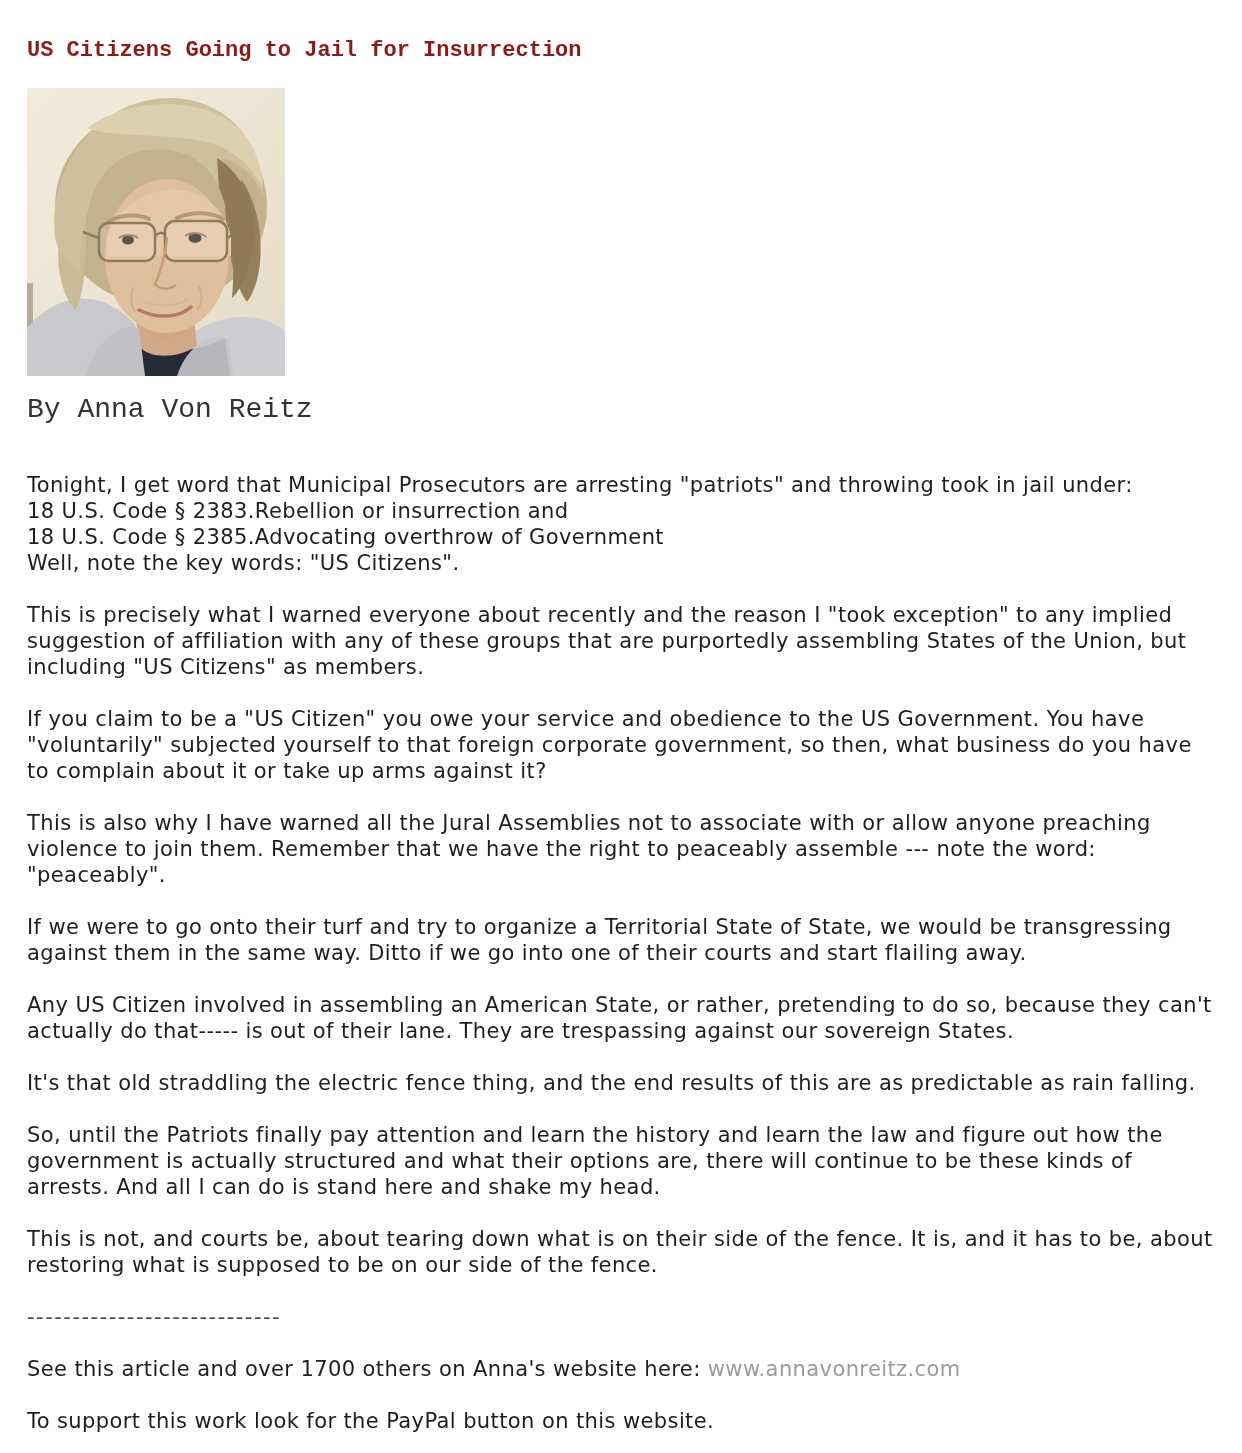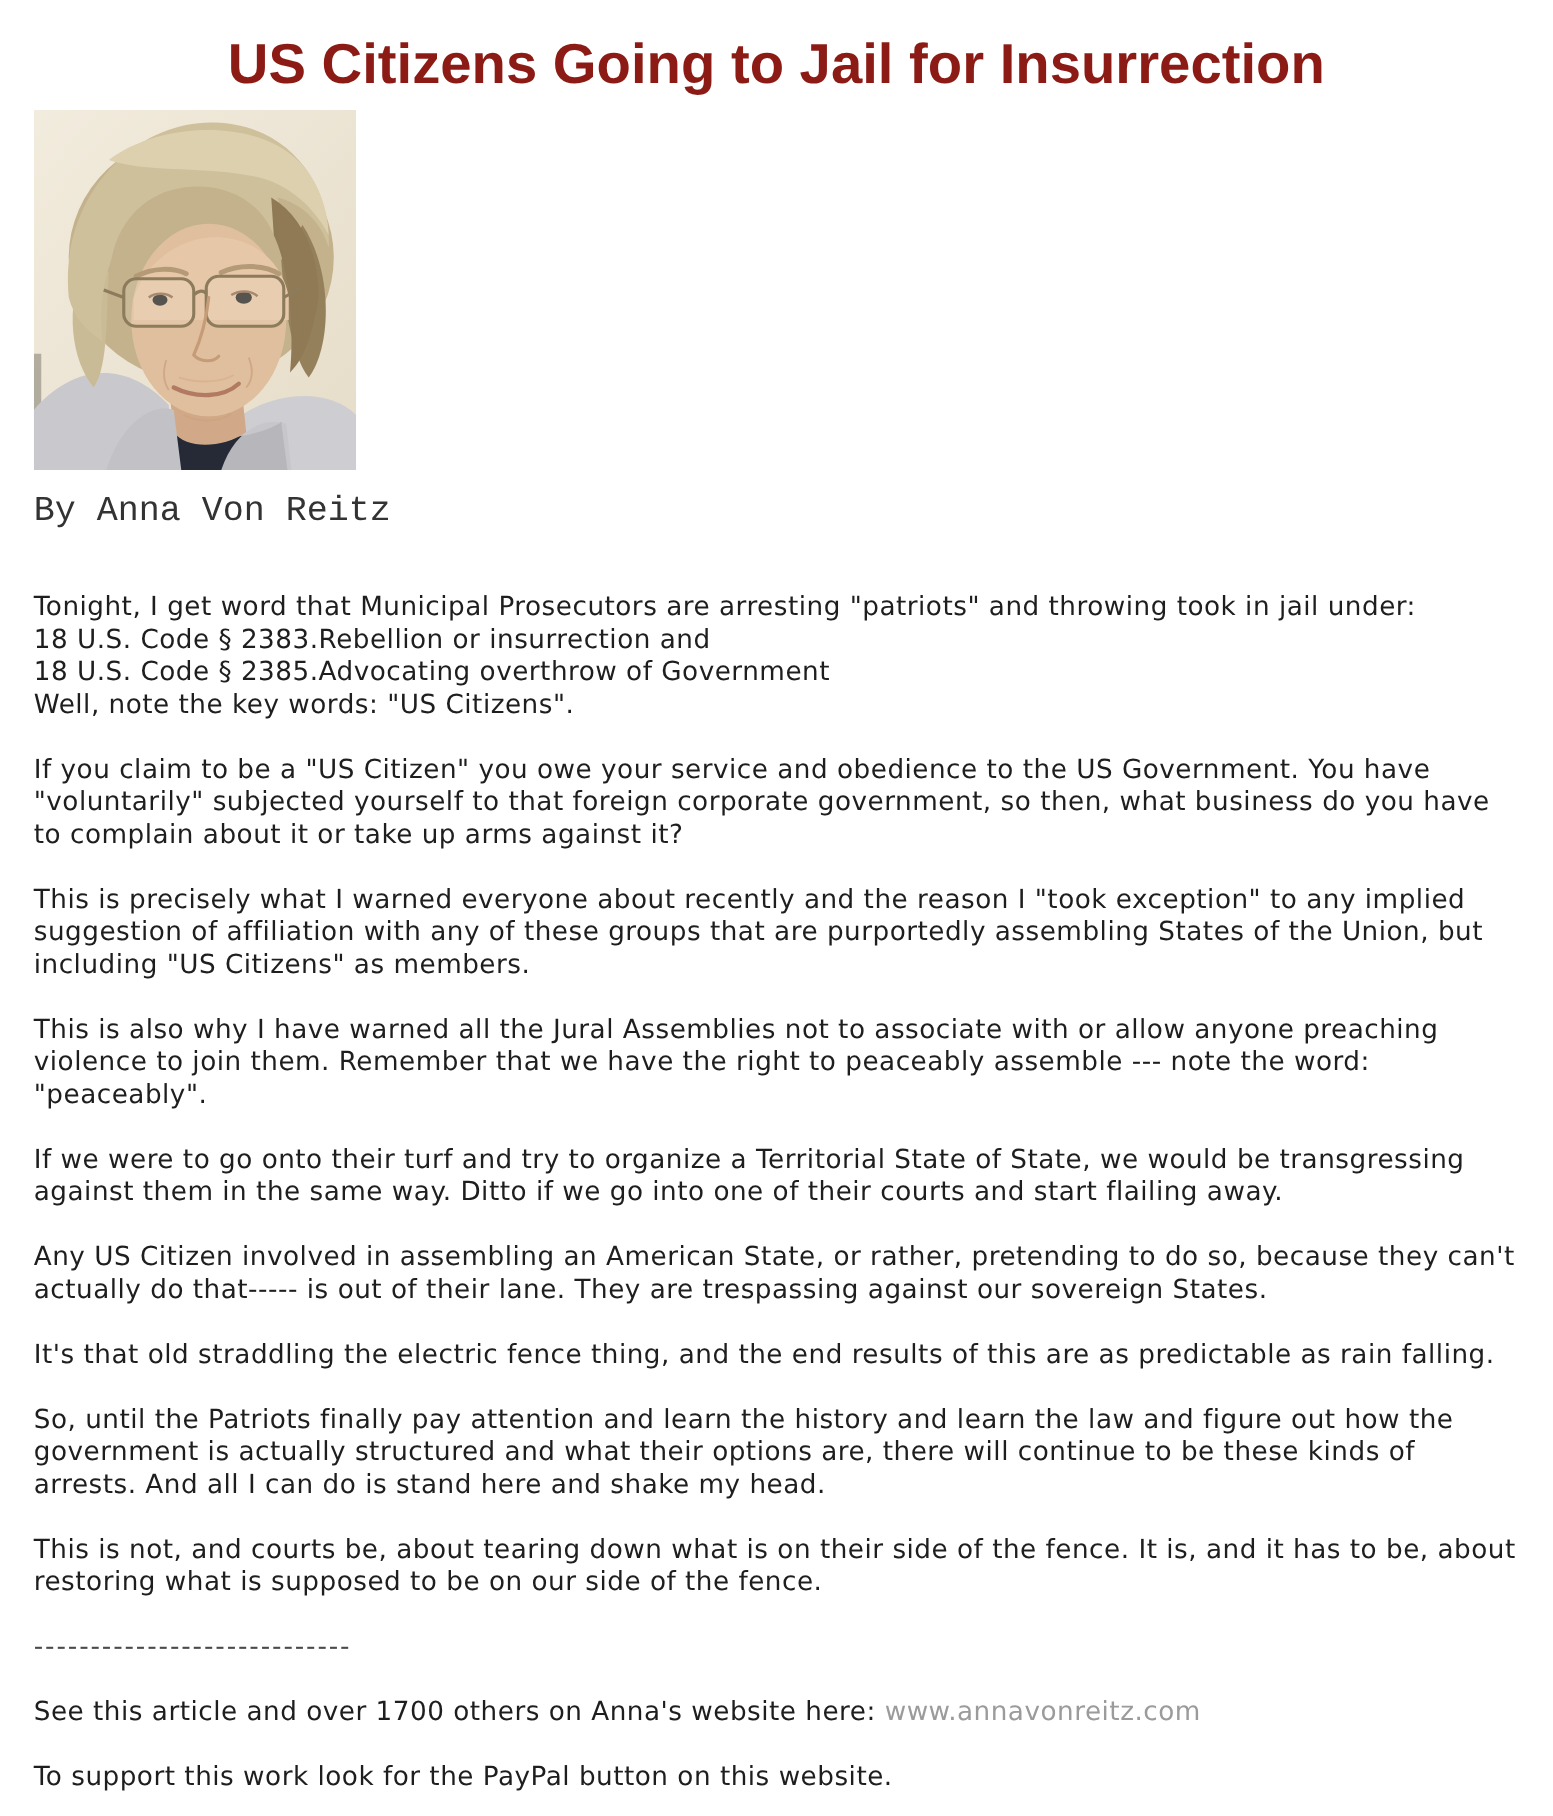--- a/index.html
+++ b/index.html
@@ -10,28 +10,27 @@
   body {
     width: 1242px;
     min-height: 1453px;
     box-sizing: border-box;
     font-family: "DejaVu Sans", sans-serif;
   }
   .content {
     padding: 28px 27px 20px 27px;
   }
   h1.page-title {
-    font-family: Liberation Sans, sans-serif;
+    font-family: Liberation Mono, monospace;
     font-weight: bold;
-    font-size: 45px;
+    font-size: 22px;
     line-height: 38px;
     color: var(--c-title, #8b1b14);
     margin: 4px 0 18px 0;
     letter-spacing: 0;
-    text-align: center;
   }
   .photo {
     width: 258px;
     height: 288px;
     overflow: hidden;
     display: block;
   }
   .byline {
     font-family: Liberation Mono, monospace;
     font-size: 28px;
@@ -130,22 +129,22 @@
 
   <div class="article">
 
     <div class="intro">
       <div>Tonight, I get word that Municipal Prosecutors are arresting "patriots" and throwing took in jail under:</div>
       <div>18 U.S. Code § 2383.Rebellion or insurrection and</div>
       <div>18 U.S. Code § 2385.Advocating overthrow of Government</div>
       <div>Well, note the key words: "US Citizens".</div>
     </div>
 
+    <p>This is precisely what I warned everyone about recently and the reason I "took exception" to any implied suggestion of affiliation with any of these groups that are purportedly assembling States of the Union, but including "US Citizens" as members.</p>
     <p>If you claim to be a "US Citizen" you owe your service and obedience to the US Government. You have "voluntarily" subjected yourself to that foreign corporate government, so then, what business do you have to complain about it or take up arms against it?</p>
-    <p>This is precisely what I warned everyone about recently and the reason I "took exception" to any implied suggestion of affiliation with any of these groups that are purportedly assembling States of the Union, but including "US Citizens" as members.</p>
     <p>This is also why I have warned all the Jural Assemblies not to associate with or allow anyone preaching violence to join them. Remember that we have the right to peaceably assemble --- note the word: "peaceably".</p>
     <p>If we were to go onto their turf and try to organize a Territorial State of State, we would be transgressing against them in the same way. Ditto if we go into one of their courts and start flailing away.</p>
     <p>Any US Citizen involved in assembling an American State, or rather, pretending to do so, because they can't actually do that----- is out of their lane. They are trespassing against our sovereign States.</p>
     <p>It's that old straddling the electric fence thing, and the end results of this are as predictable as rain falling.</p>
     <p>So, until the Patriots finally pay attention and learn the history and learn the law and figure out how the government is actually structured and what their options are, there will continue to be these kinds of arrests. And all I can do is stand here and shake my head.</p>
     <p>This is not, and courts be, about tearing down what is on their side of the fence. It is, and it has to be, about restoring what is supposed to be on our side of the fence.</p>
 
     <div class="separator">----------------------------</div>
 
     <div class="footer-line">

